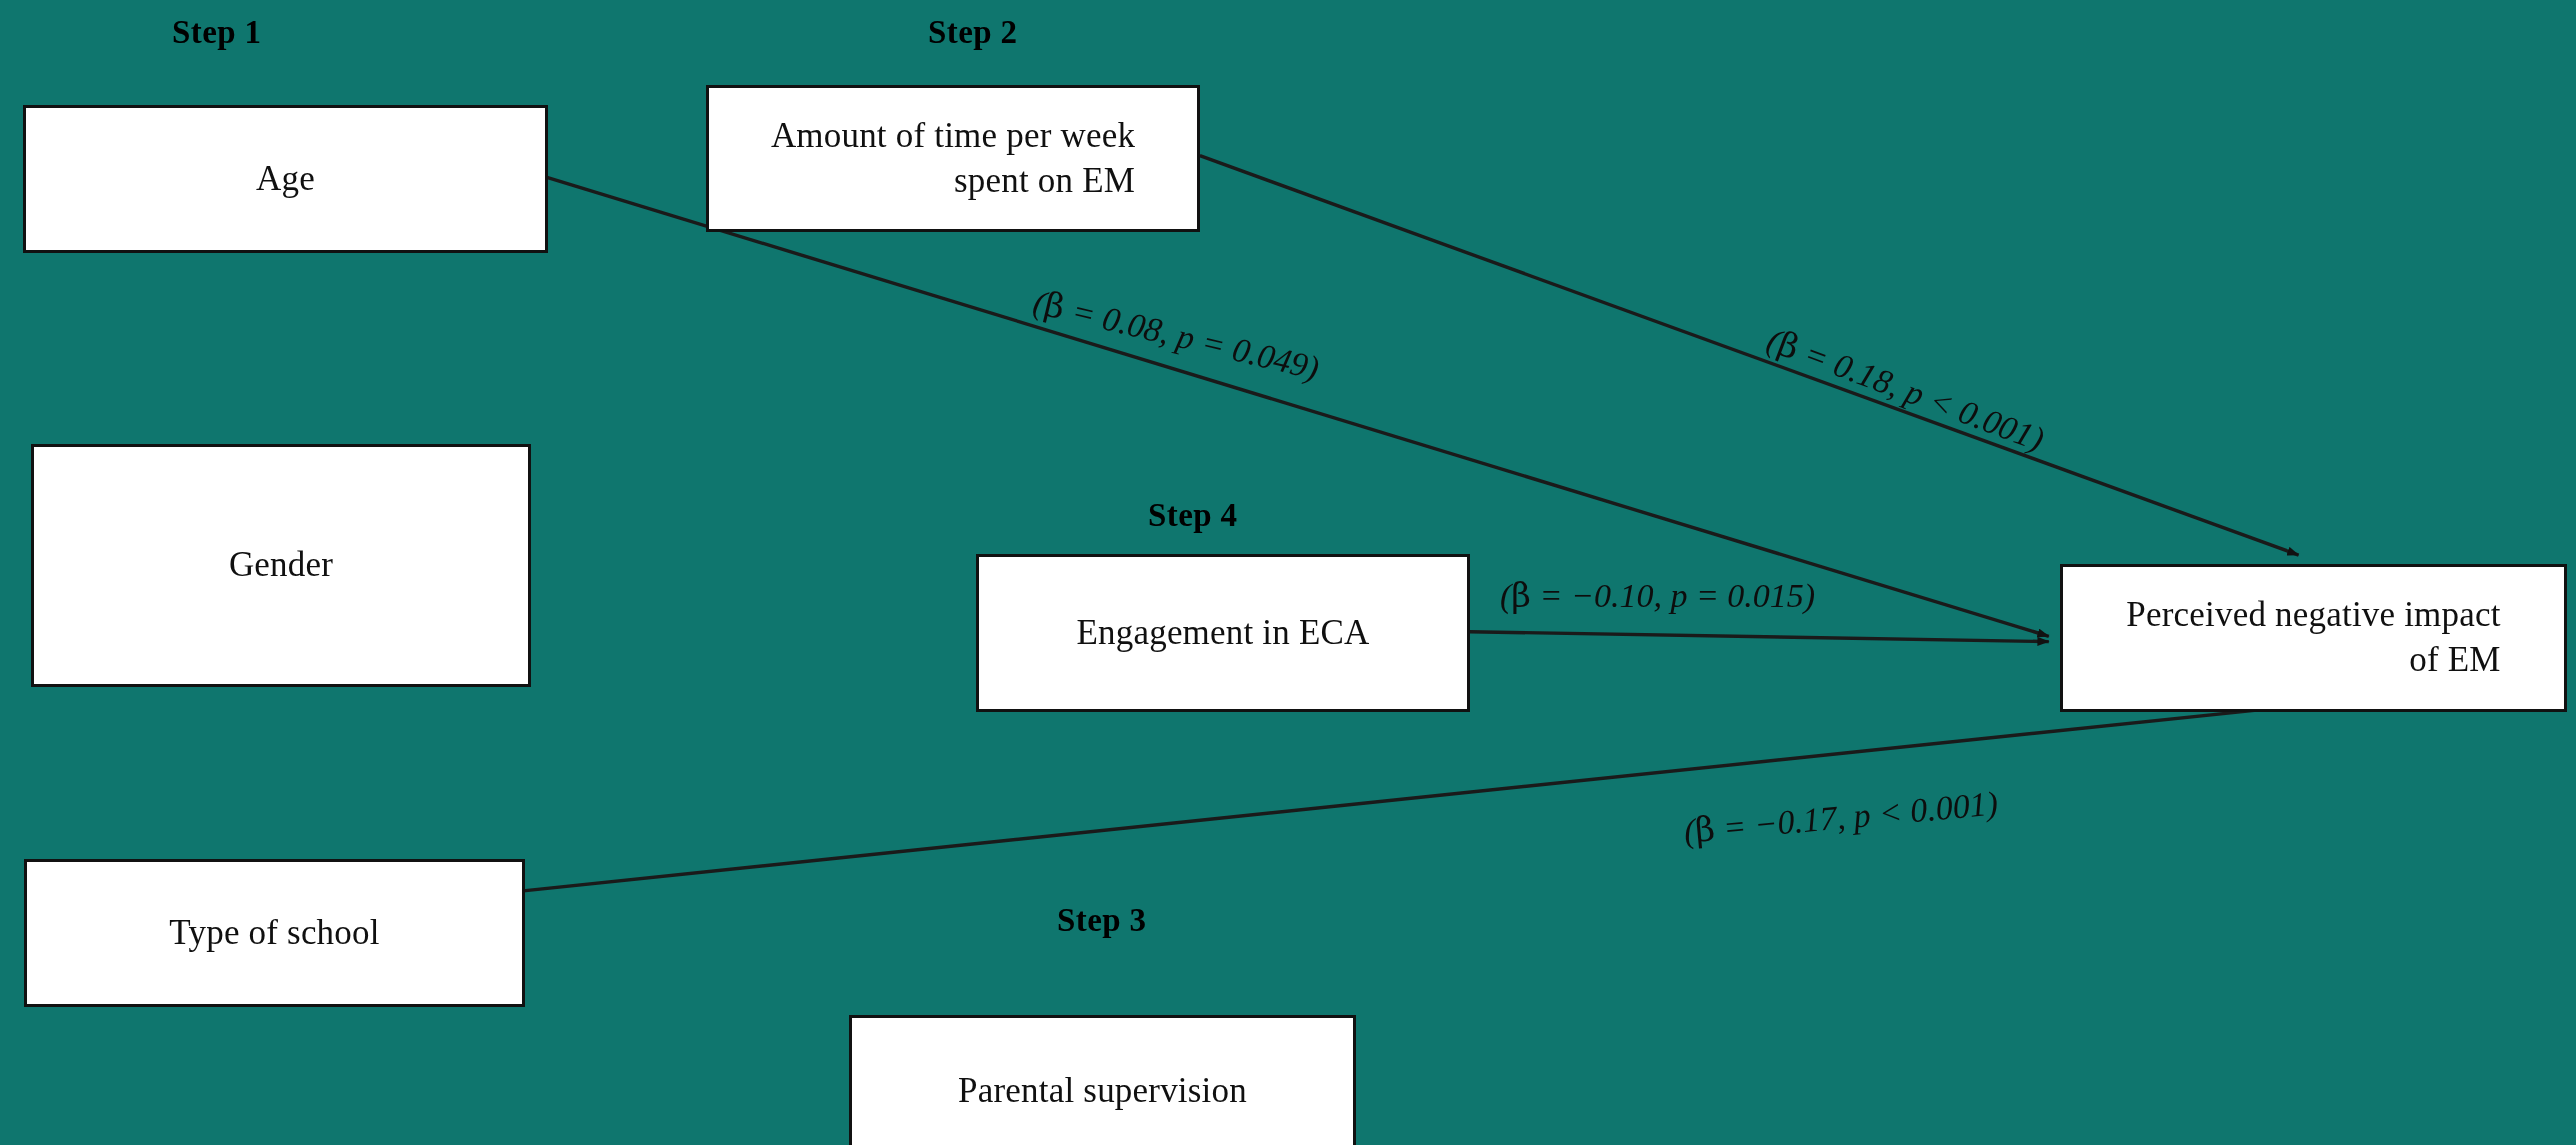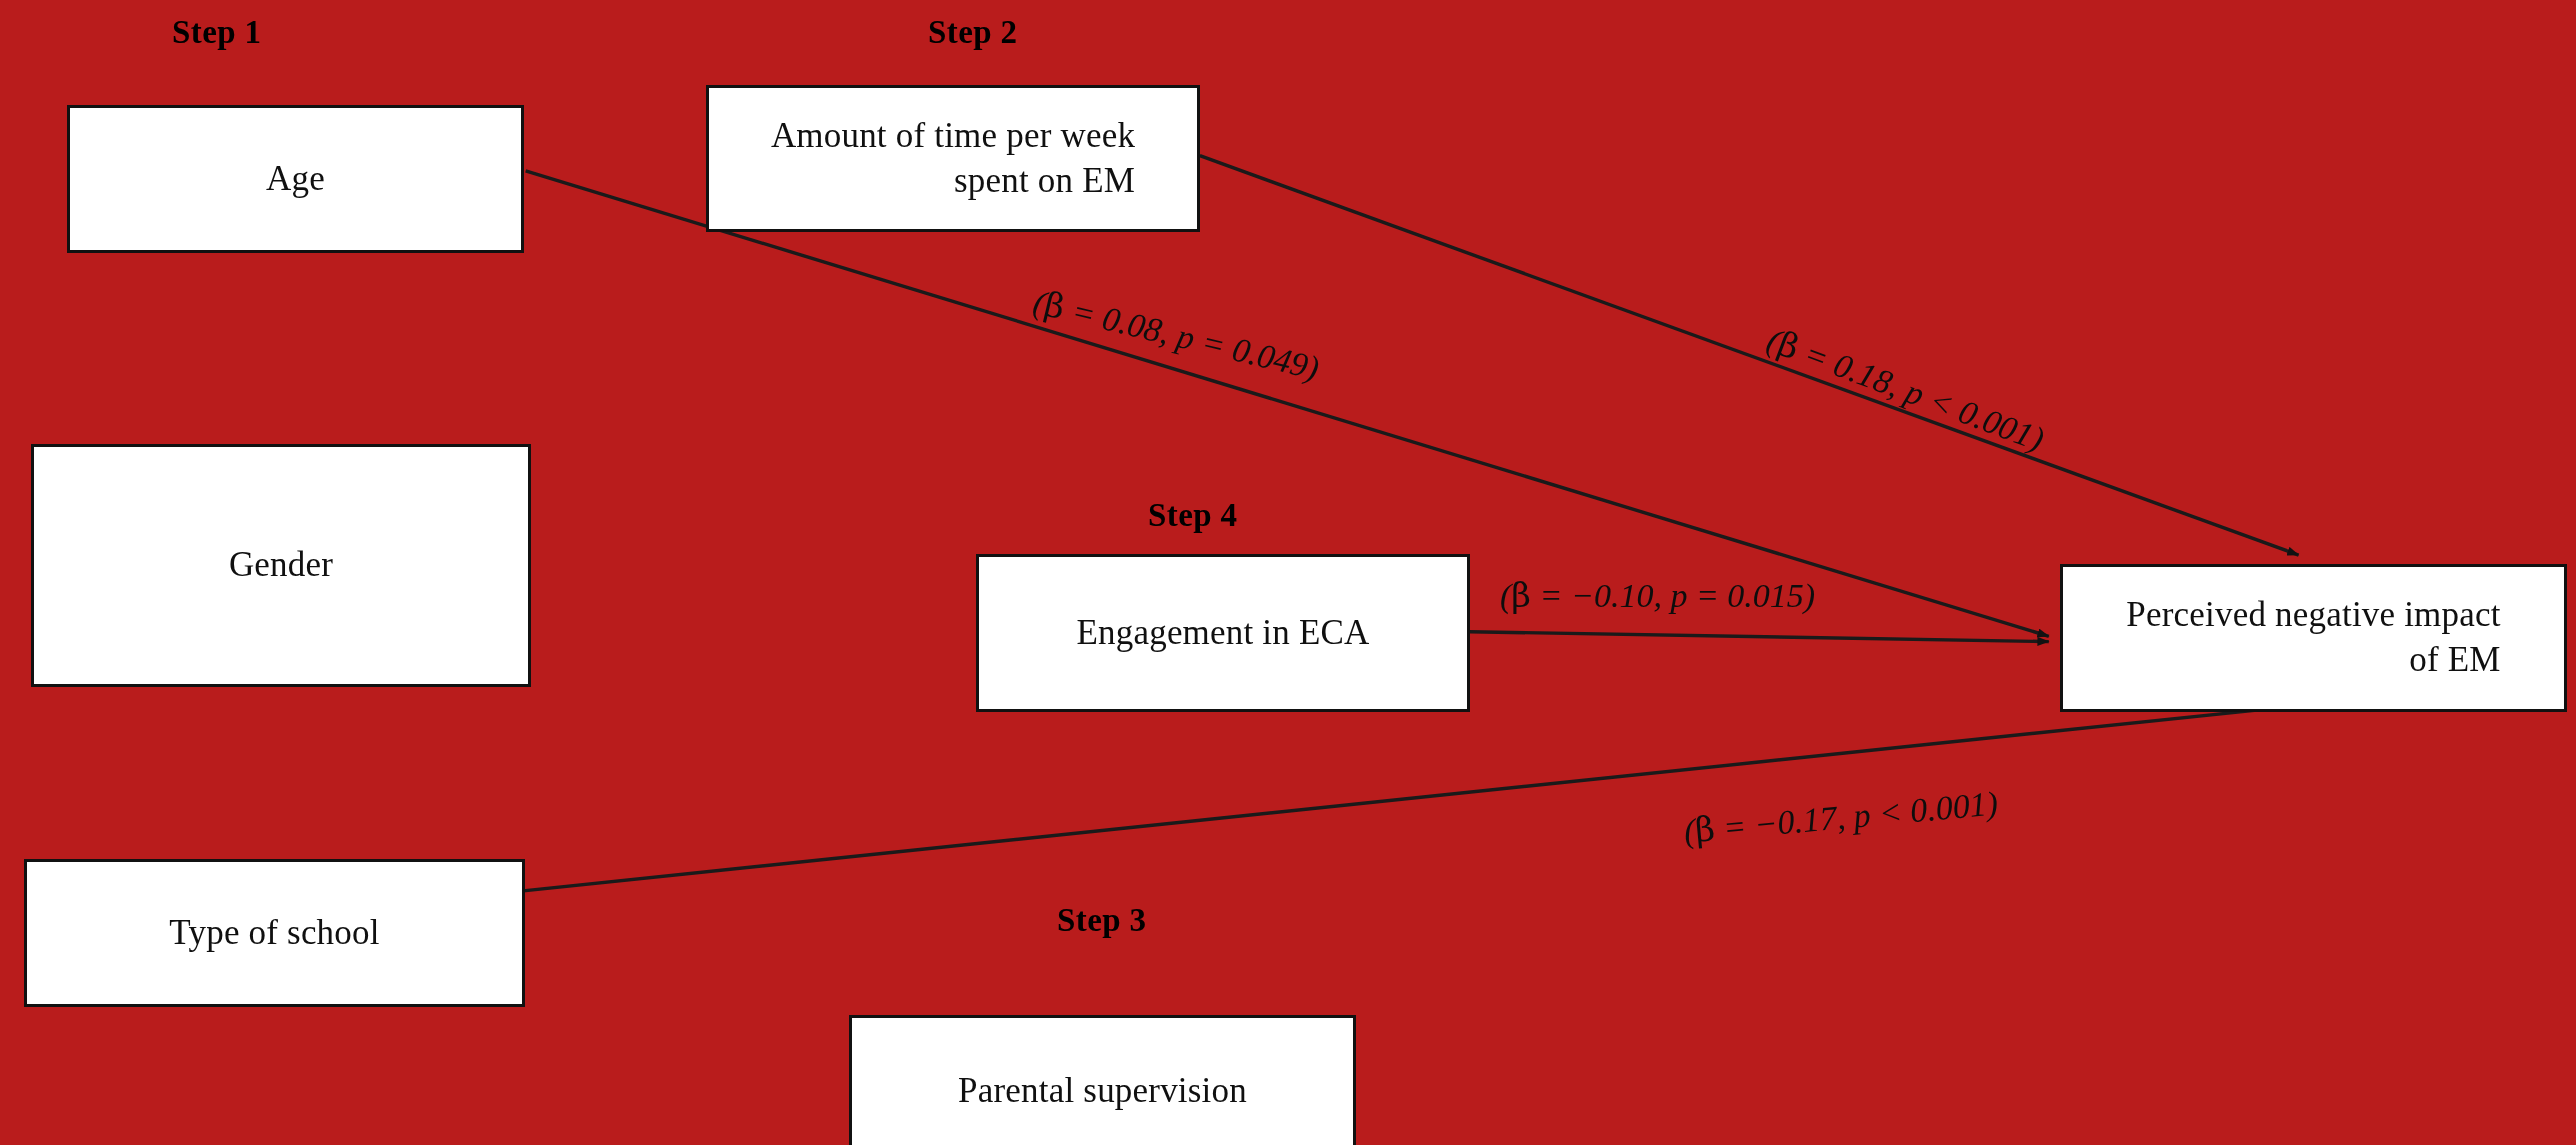--- a/index.html
+++ b/index.html
@@ -4,21 +4,21 @@
 <style>
   html, body {
     margin: 0;
     padding: 0;
     background: #ffffff;
   }
   #canvas {
     position: relative;
     width: 2576px;
     height: 1145px;
-    background: #b91c1c;
+    background: #0f766e;
     font-family: "Liberation Serif", "DejaVu Serif", serif;
     overflow: hidden;
   }
   #edges {
     position: absolute;
     left: 0;
     top: 0;
     width: 2576px;
     height: 1145px;
   }
@@ -56,21 +56,21 @@
     color: #0d0d0d;
     white-space: nowrap;
     z-index: 5;
     background: transparent;
   }
   .edge-label .beta {
     font-style: normal;
     font-family: "DejaVu Serif", "Liberation Serif", serif;
   }
   
-  #node-age          { left: 23px;   top: 105px;  width: 457px; height: 148px; margin-left: 44px; }
+  #node-age          { left: 23px;   top: 105px;  width: 525px; height: 148px; }
   #node-gender       { left: 15px;   top: 444px;  width: 500px; height: 243px; margin-left: 16px; }
   #node-school       { left: 24px;   top: 816px; width: 501px; height: 148px; margin-top: 43px; }
   #node-time         { left: 706px;  top: 85px;  width: 494px; height: 147px; }
   #node-eca          { left: 976px; top: 554px;  width: 494px; height: 158px; }
   #node-parental     { left: 849px; top: 971px; width: 507px; height: 152px; margin-top: 44px; }
   #node-outcome      { left: 2060px; top: 564px;  width: 507px; height: 148px; }
   
   #hdr-step1 { left: 172px;  top: 13.7px; }
   #hdr-step2 { left: 908px; top: 13.7px; margin-left: 20px; }
   #hdr-step4 { left: 1148px; top: 497px; }

